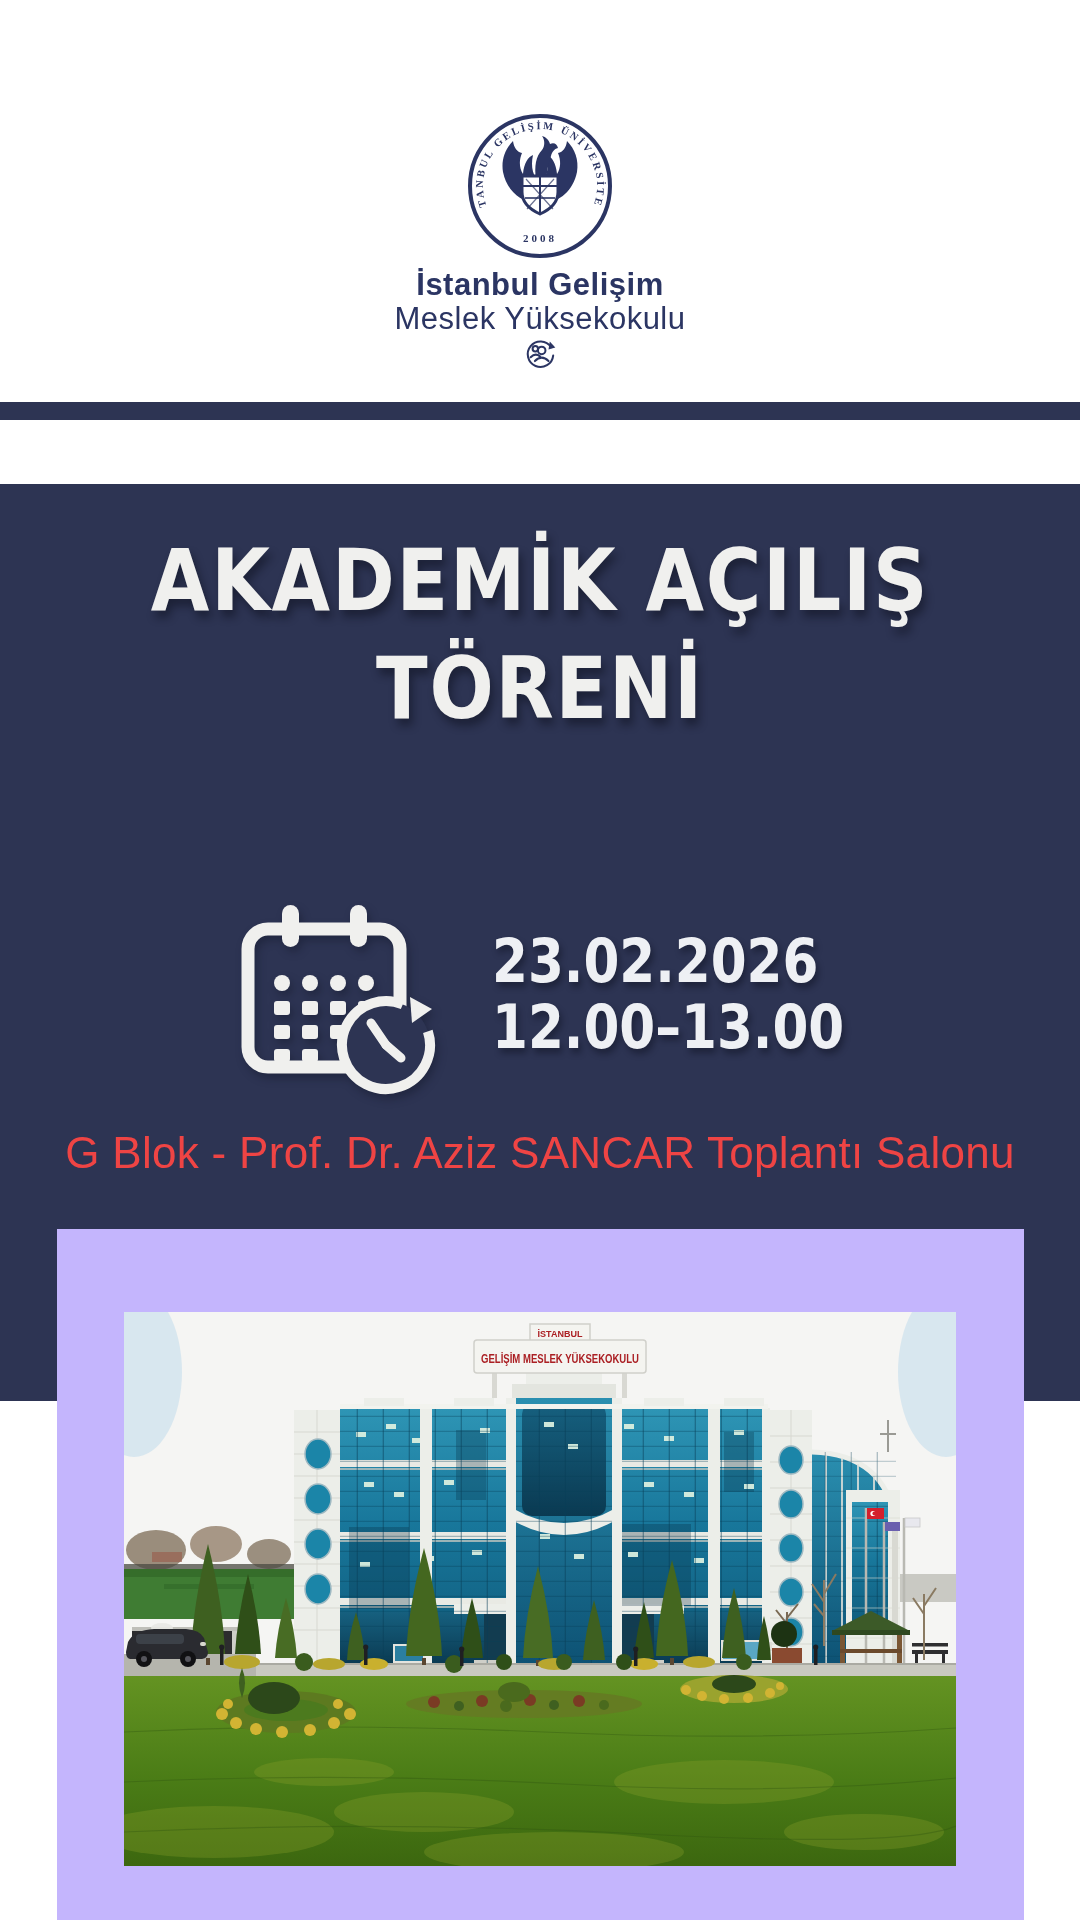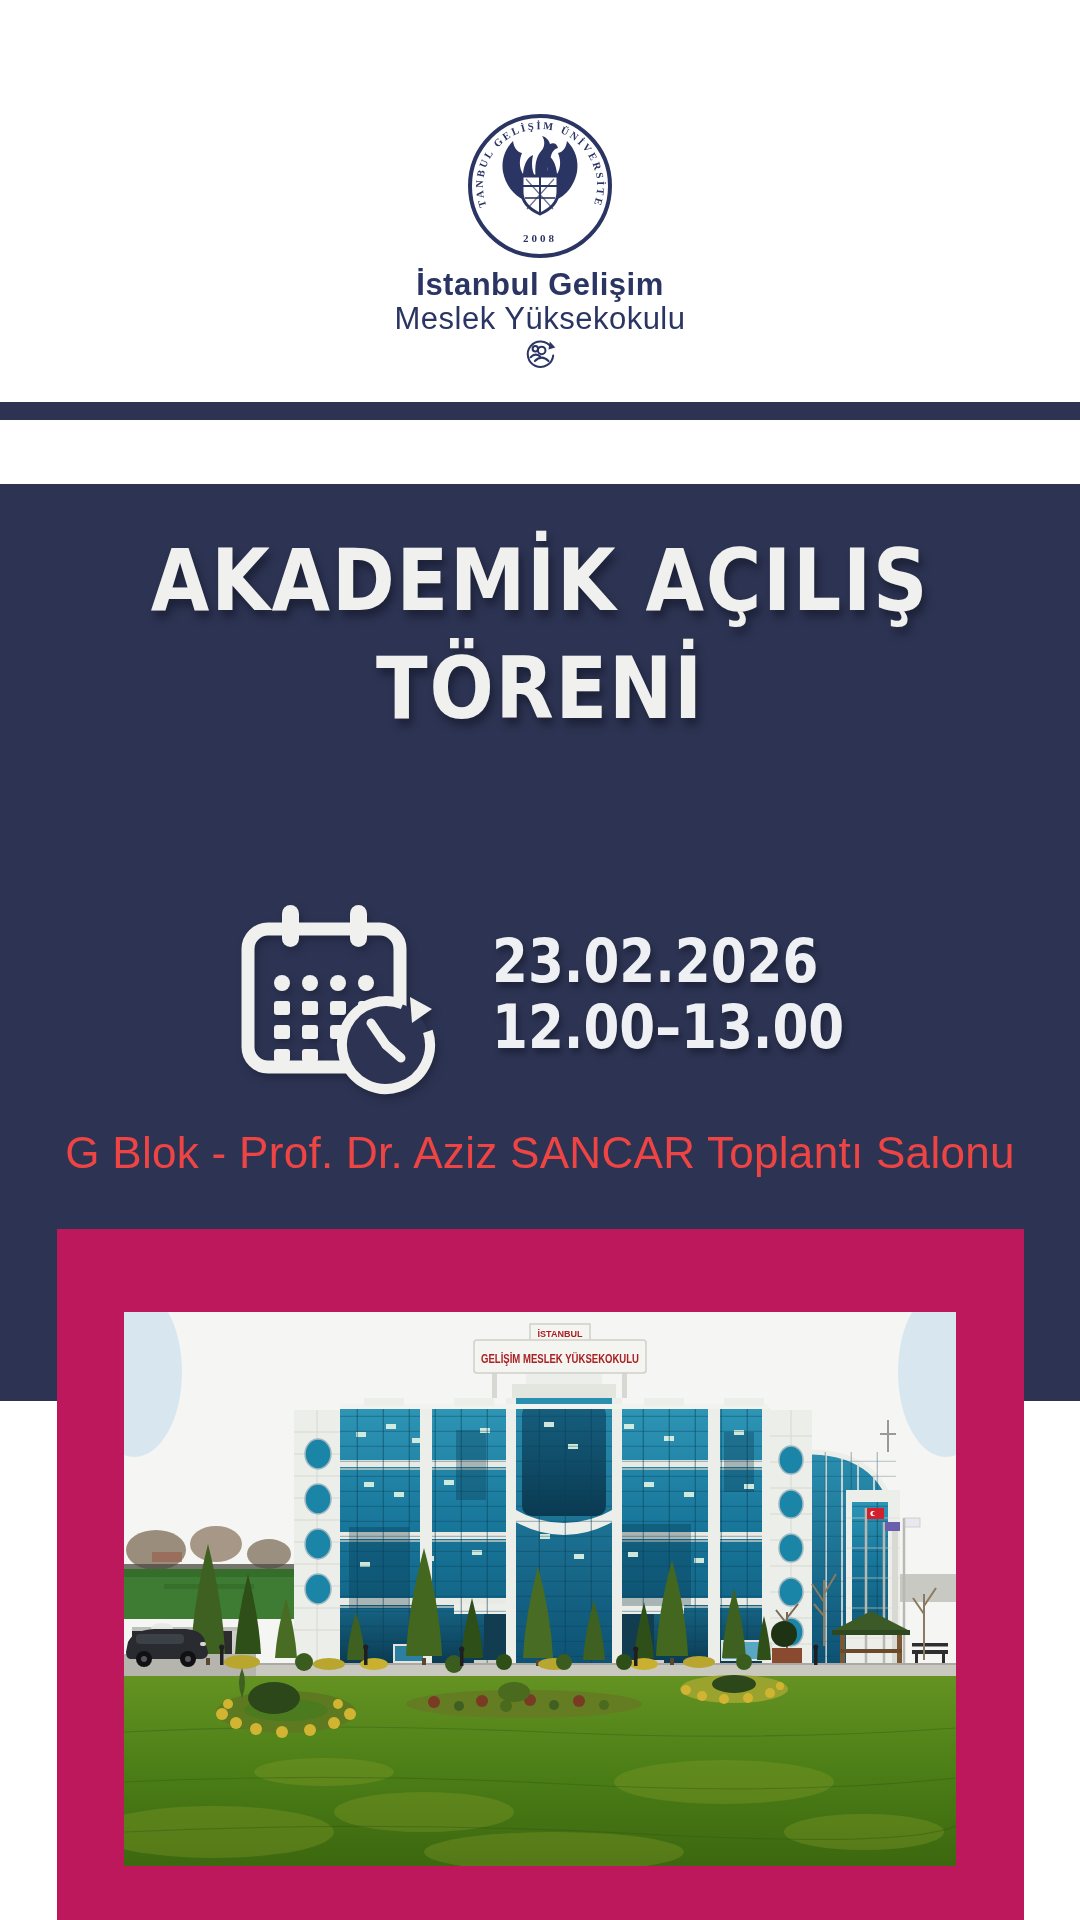--- a/index.html
+++ b/index.html
@@ -29,21 +29,21 @@
   .cal-icon{left:238px;top:894px;width:208px;height:206px;
       filter:drop-shadow(3px 5px 4px rgba(8,10,22,.3));}
   .datetime{left:492px;top:928px;width:420px;text-align:left;
       font-family:"DejaVu Sans","Liberation Sans",sans-serif;
       font-size:60px;font-weight:bold;line-height:1.1;color:#eef0f4;
       transform:scaleX(.86);transform-origin:0 0;
       text-shadow:3px 5px 7px rgba(8,10,22,.4);}
   .location{left:0;top:1122px;width:1080px;text-align:center;
       font-size:44px;color:#ef4444;letter-spacing:.3px;margin-top:6px;}
 
-  .card{left:57px;top:1229px;width:967px;height:691px;background:#be185d;}
+  .card{left:57px;top:1229px;width:967px;height:691px;background:#c4b5fd;}
   .photo{left:67px;top:83px;width:832px;height:554px;}
 </style>
 </head>
 <body>
 
 <div class="page">
 
   <svg class="abs seal" viewBox="0 0 156 156" xmlns="http://www.w3.org/2000/svg">
     <circle cx="78" cy="78" r="70" fill="none" stroke="#2b3563" stroke-width="4"></circle>
     <defs>

